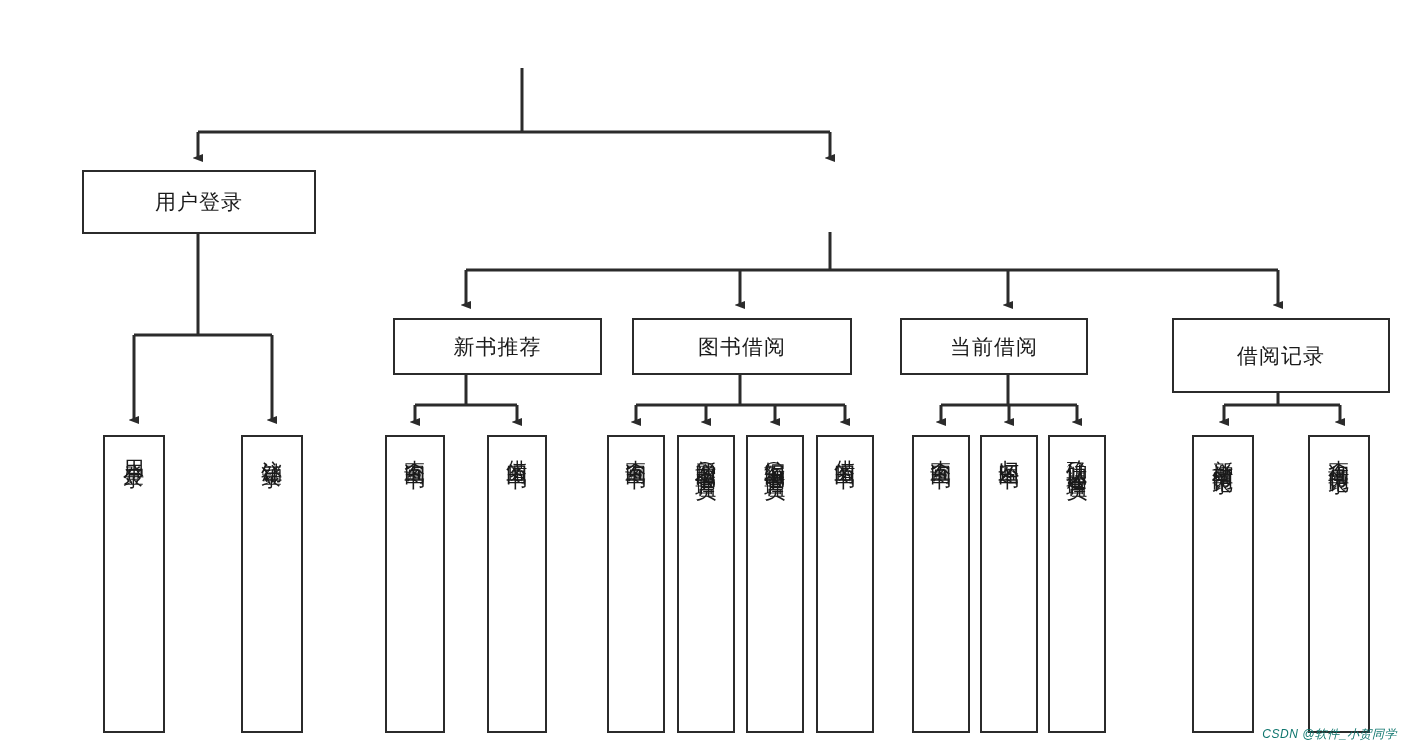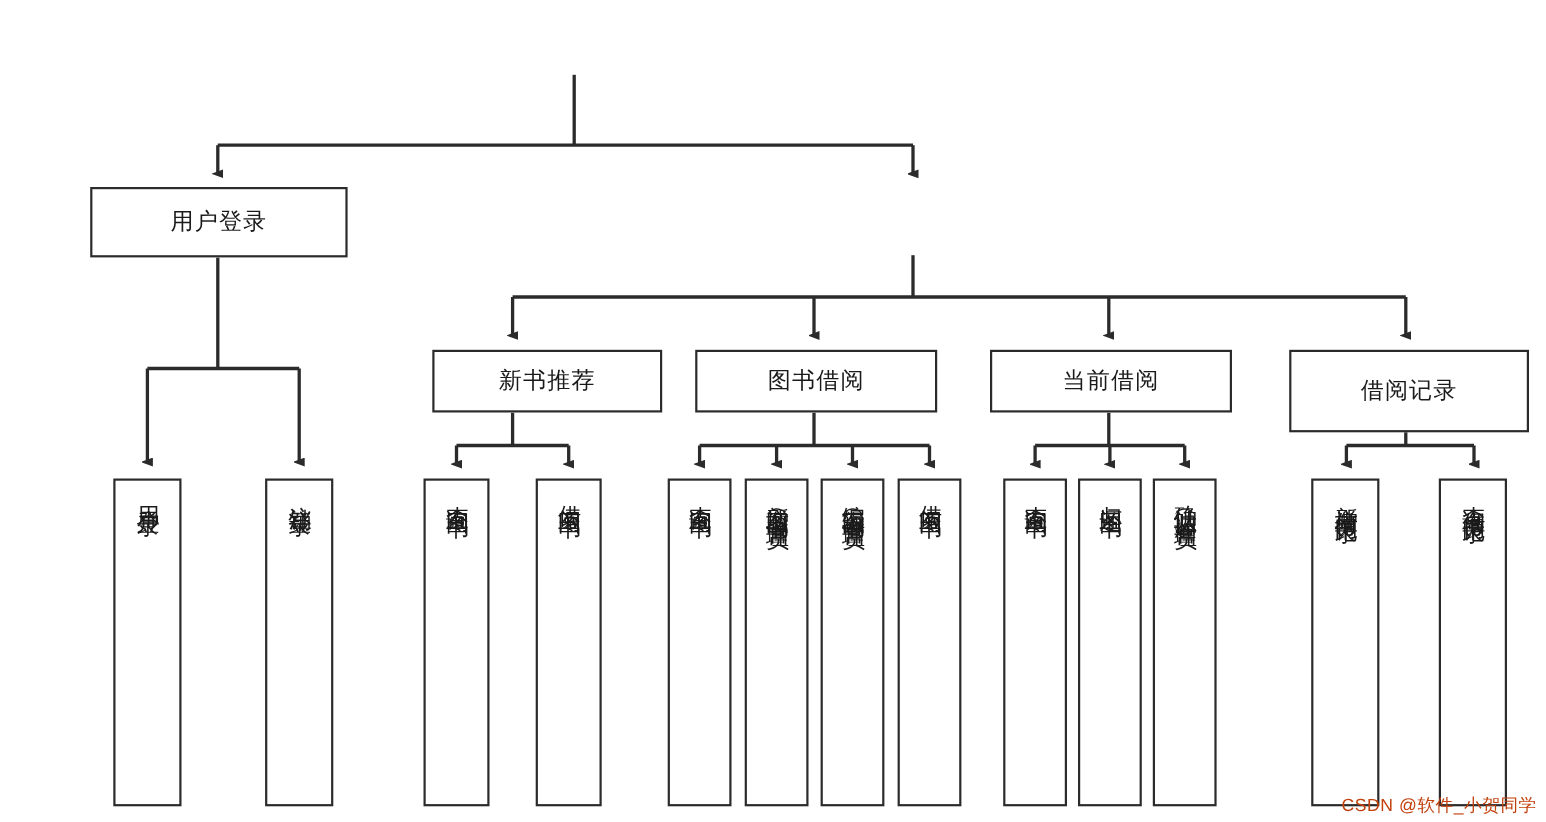--- a/index.html
+++ b/index.html
@@ -56,24 +56,25 @@
     font-size: 21px;
     line-height: 1.32;
     letter-spacing: 3px;
     white-space: nowrap;
     text-align: center;
   }
   .watermark {
     position: absolute;
     right: 8px;
     bottom: 4px;
-    font-size: 16px;
-    color: #c2410c;
+    font-size: 12px;
+    color: #0f766e;
     white-space: nowrap;
     letter-spacing: 0.5px;
+    font-style: italic;
   }
 </style>
 </head>
 <body>
 
 <div id="canvas">
 
   <svg class="edges" viewBox="0 0 1405 747" xmlns="http://www.w3.org/2000/svg">
     <defs>
       <marker id="arrow" markerWidth="10" markerHeight="10" refX="4" refY="5" orient="auto" markerUnits="userSpaceOnUse">
@@ -131,21 +132,21 @@
 
 
   <div class="node h" style="left:360px; top:318px; width:209px; height:57px;margin-left:33px;">
     <span>新书推荐</span>
   </div>
 
   <div class="node h" style="left:632px; top:318px; width:220px; height:57px;">
     <span>图书借阅</span>
   </div>
 
-  <div class="node h" style="left:900px; top:318px; width:220px; height:57px;">
+  <div class="node h" style="left:900px; top:318px; width:188px; height:57px;">
     <span>当前借阅</span>
   </div>
 
   <div class="node h" style="left:1172px; top:318px; width:218px; height:75px;">
     <span>借阅记录</span>
   </div>
 
   <div class="node v" style="left:103px; top:435px; width:62px; height:298px;">
     <span class="vtext">用户登录</span>
   </div>

